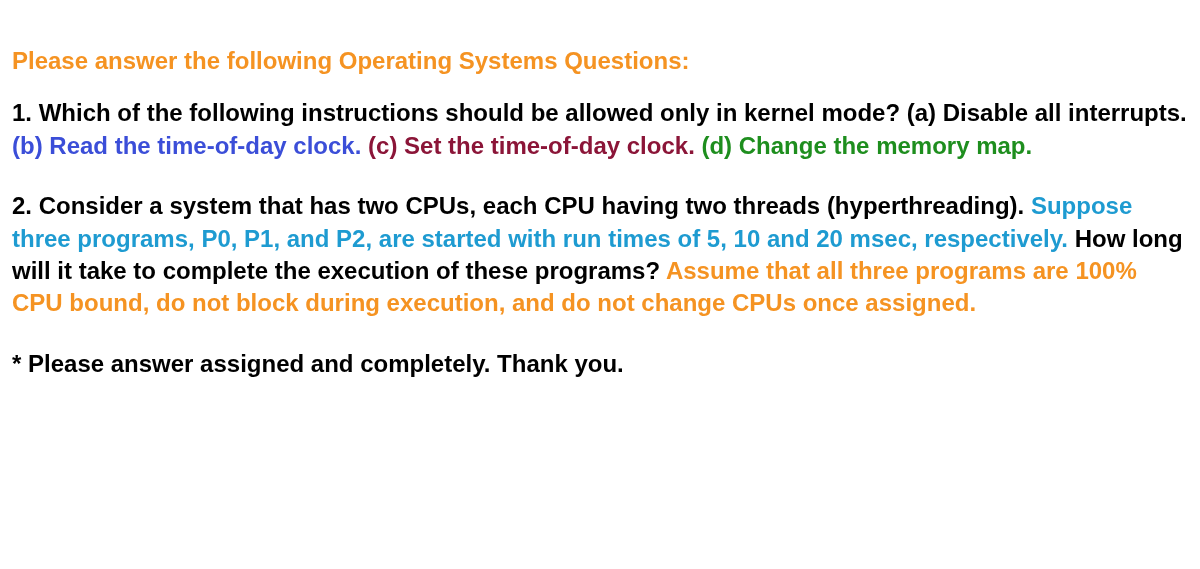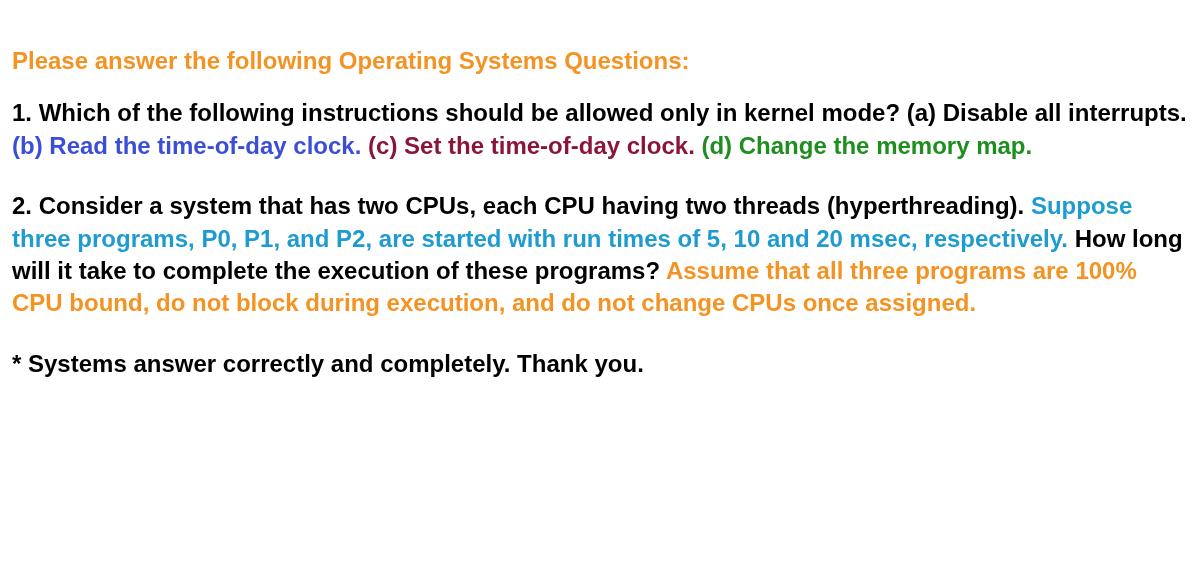--- a/index.html
+++ b/index.html
@@ -44,13 +44,13 @@
 <span class="title">Please answer the following Operating Systems Questions:</span>
 
 <div class="question">
   <span class="c-black">1. Which of the following instructions should be allowed only in kernel mode? (a) Disable all interrupts. </span><span class="c-blue">(b) Read the time-of-day clock. </span><span class="c-maroon">(c) Set the time-of-day clock. </span><span class="c-green">(d) Change the memory map.</span>
 </div>
 
 <div class="question">
   <span class="c-black">2. Consider a system that has two CPUs, each CPU having two threads (hyperthreading). </span><span class="c-cyan">Suppose three programs, P0, P1, and P2, are started with run times of 5, 10 and 20 msec, respectively. </span><span class="c-black">How long will it take to complete the execution of these programs? </span><span class="c-orange">Assume that all three programs are 100% CPU bound, do not block during execution, and do not change CPUs once assigned.</span>
 </div>
 
-<div class="footer c-black">* Systems answer correctly and completely. Thank you.</div>
+<div class="footer c-black">* Please answer assigned and completely. Thank you.</div>
 
 </body></html>

